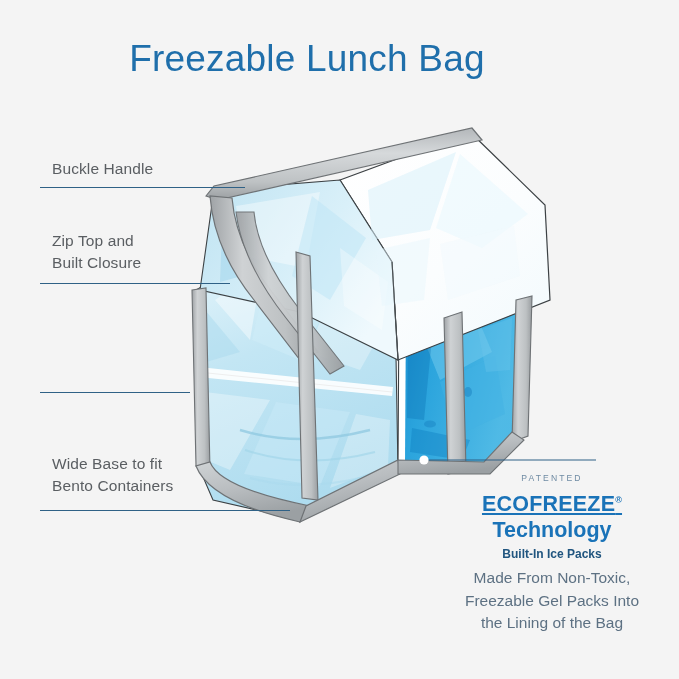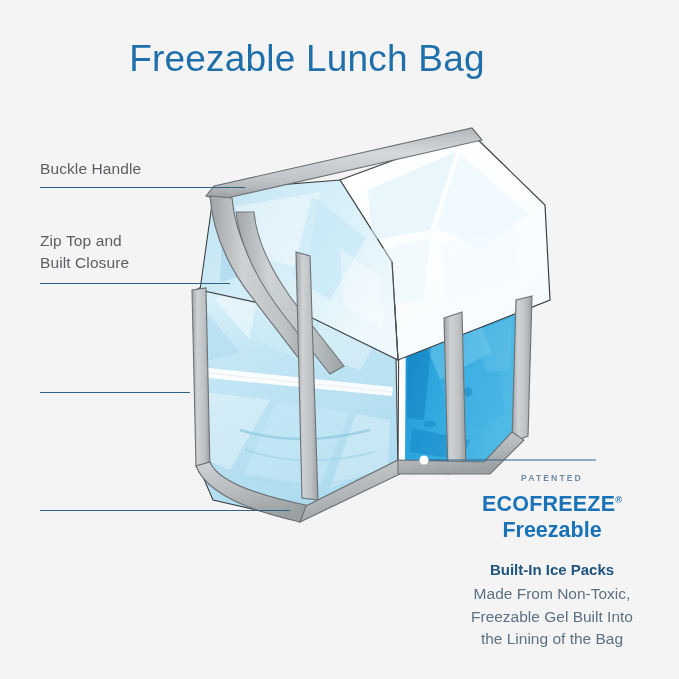--- a/index.html
+++ b/index.html
@@ -32,21 +32,21 @@
     font-size: 37px;
     font-weight: 300;
     letter-spacing: 0.2px;
     color: #1f6fab;
     font-family: "Liberation Sans", sans-serif;
   }
 
   
   .callout {
     position: absolute;
-    left: 40px;
+    left: 52px;
   }
   .callout-label {
     font-size: 15.5px;
     font-weight: 400;
     line-height: 22px;
     color: #5a5e62;
     white-space: pre-line;
     letter-spacing: 0.1px;
   }
   .callout-rule {
@@ -68,44 +68,44 @@
     position: absolute;
     left: 432px;
     top: 473px;
     width: 240px;
     text-align: center;
   }
   .brand-patented {
     font-size: 8.6px;
     letter-spacing: 2.1px;
     color: #6f8ba3;
-    font-weight: 700;
+    font-weight: 400;
     margin-bottom: 5px;
   }
   .brand-name {
     font-size: 21.5px;
     font-weight: 700;
     color: #1a73b8;
     letter-spacing: 0.2px;
     line-height: 25px;
+    text-decoration: underline;
   }
   .brand-name sup {
     font-size: 9px;
     vertical-align: super;
     font-weight: 700;
   }
   .brand-tech {
     font-size: 21.5px;
     font-weight: 700;
     color: #1a73b8;
     line-height: 26px;
   }
   .brand-headline {
-    margin-top: 16px;
-    font-size: 15px;
+    font-size: 12px;
     font-weight: 700;
     color: #20557f;
     line-height: 22px;
   }
   .brand-desc {
     margin-top: 2px;
     font-size: 15.5px;
     font-weight: 400;
     color: #5d7183;
     line-height: 22.5px;
@@ -255,25 +255,29 @@
   <div class="callout-rule" style="top:187px; width:205px;"></div>
 
   <div class="callout" style="top:230px;">
     <div class="callout-label">Zip Top and
 Built Closure</div>
   </div>
   <div class="callout-rule" style="top:283px; width:190px;"></div>
 
   <div class="callout-rule" style="top:392px; width:150px;"></div>
 
+  <div class="callout" style="top:453px;">
+    <div class="callout-label">Wide Base to fit
+Bento Containers</div>
+  </div>
   <div class="callout-rule" style="top:510px; width:250px;"></div>
 
   <div class="brand-block">
     <div class="brand-patented">PATENTED</div>
     <div class="brand-name"><span>ECOFREEZE</span><sup>®</sup></div>
-    <div class="brand-tech">Freezable</div>
+    <div class="brand-tech">Technology</div>
     <div class="brand-headline">Built-In Ice Packs</div>
     <div class="brand-desc">Made From Non-Toxic,
-Freezable Gel Built Into
+Freezable Gel Packs Into
 the Lining of the Bag</div>
   </div>
 
 </div>
 
 </body></html>

